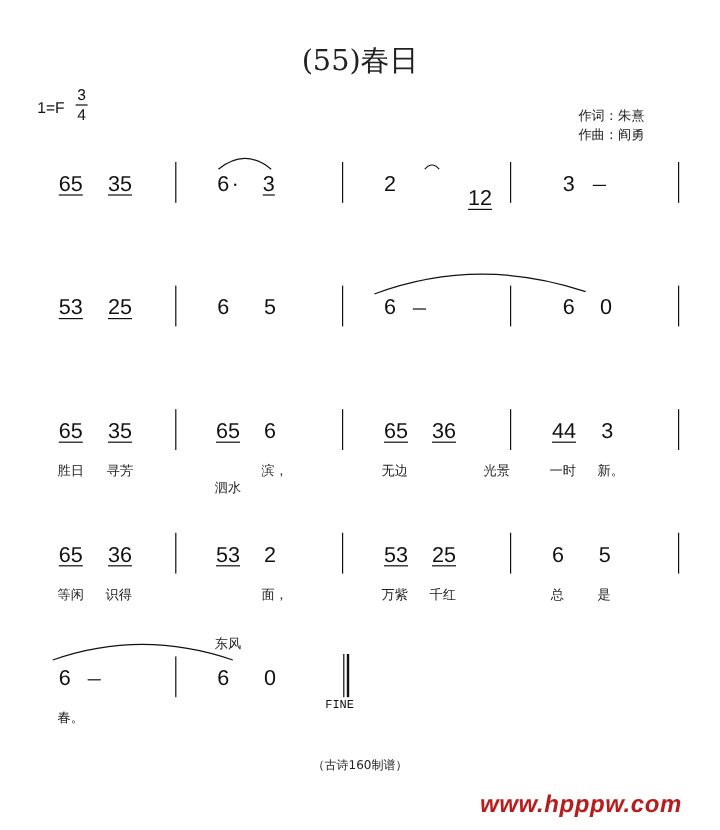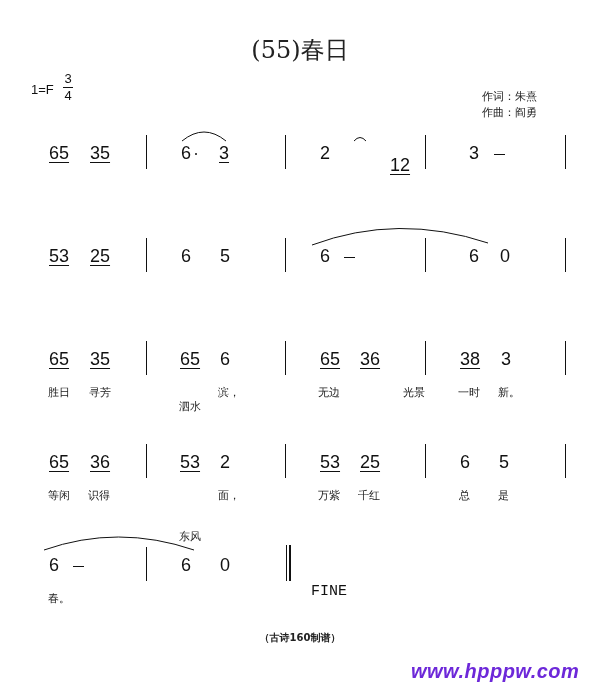--- a/index.html
+++ b/index.html
@@ -12,27 +12,27 @@
     .frac { left:63px; top:72px; width:10px; text-align:center; font-size:13px; line-height:14px;
             font-family:"Liberation Sans", sans-serif; }
     .frac .line { border-top:1px solid #111; margin:1px 0; }
     .credits { left:482px; top:89px; font-size:11px; line-height:16px;
                font-family:"DejaVu Sans", sans-serif; color:#222; }
     .note { font-family:"Liberation Sans", sans-serif; font-size:18px; position:absolute; line-height:20px; }
     .ul { text-decoration:underline; text-underline-offset:3px; text-decoration-thickness:1px; }
     .bar { position:absolute; width:1px; height:34px; background:#111; }
     .lyr { position:absolute; font-size:11px; font-family:"DejaVu Sans", sans-serif; color:#222; }
     .dash { position:absolute; width:11px; height:1px; background:#111; }
-    .fine { left:271px; top:583px; font-size:15px; font-family:"Liberation Mono", monospace;margin-left:40px; }
+    .fine { left:271px; top:583px; font-size:10px; font-family:"Liberation Mono", monospace; }
     .dblbar1 { left:286px; top:545px; width:1px; height:36px; background:#111; }
     .dblbar2 { left:289px; top:545px; width:2px; height:36px; background:#111; }
     .footer { left:0; width:600px; top:631px; text-align:center; font-size:10px;
-              font-family:"DejaVu Sans", sans-serif; font-weight:bold; color:#222; }
-    .watermark { left:411px; top:660px; font-size:20px; font-style:italic; font-weight:bold;
-                 font-family:"Liberation Sans", sans-serif; color:#6d28d9; letter-spacing:0.5px;text-align:center; }
+              font-family:"DejaVu Sans", sans-serif; font-weight:normal; color:#222; }
+    .watermark { left:400px; top:660px; font-size:20px; font-style:italic; font-weight:bold;
+                 font-family:"Liberation Sans", sans-serif; color:#b91c1c; letter-spacing:0.5px;text-align:center; }
     svg.slur { position:absolute; overflow:visible; }
     .dot { position:absolute; width:2px; height:2px; background:#111; border-radius:1px; }
   </style>
 </head>
 <body>
 
 <div class="abs title">(55)春日</div>
 <div class="abs key">1=F</div>
 <div class="abs frac">
   <div>3</div>
@@ -102,21 +102,21 @@
   <span class="lyr" style="left:179px;top:399px;">泗水</span>
   <span class="lyr" style="left:218px;top:385px;">滨，</span>
   <div class="bar" style="left:285px;top:341px;"></div>
 
   <span class="note ul" style="left:320px;top:349px;">65</span>
   <span class="note ul" style="left:360px;top:349px;">36</span>
   <span class="lyr" style="left:318px;top:385px;">无边</span>
   <span class="lyr" style="left:358px;top:385px;margin-left:45px;">光景</span>
   <div class="bar" style="left:425px;top:341px;"></div>
 
-  <span class="note ul" style="left:460px;top:349px;">38</span>
+  <span class="note ul" style="left:460px;top:349px;">44</span>
   <span class="note" style="left:501px;top:349px;">3</span>
   <span class="lyr" style="left:458px;top:385px;">一时</span>
   <span class="lyr" style="left:498px;top:385px;">新。</span>
   <div class="bar" style="left:565px;top:341px;"></div>
 </div>
 
 <div>
   <span class="note ul" style="left:49px;top:452px;">65</span>
   <span class="note ul" style="left:90px;top:452px;">36</span>
   <span class="lyr" style="left:48px;top:488px;">等闲</span>

